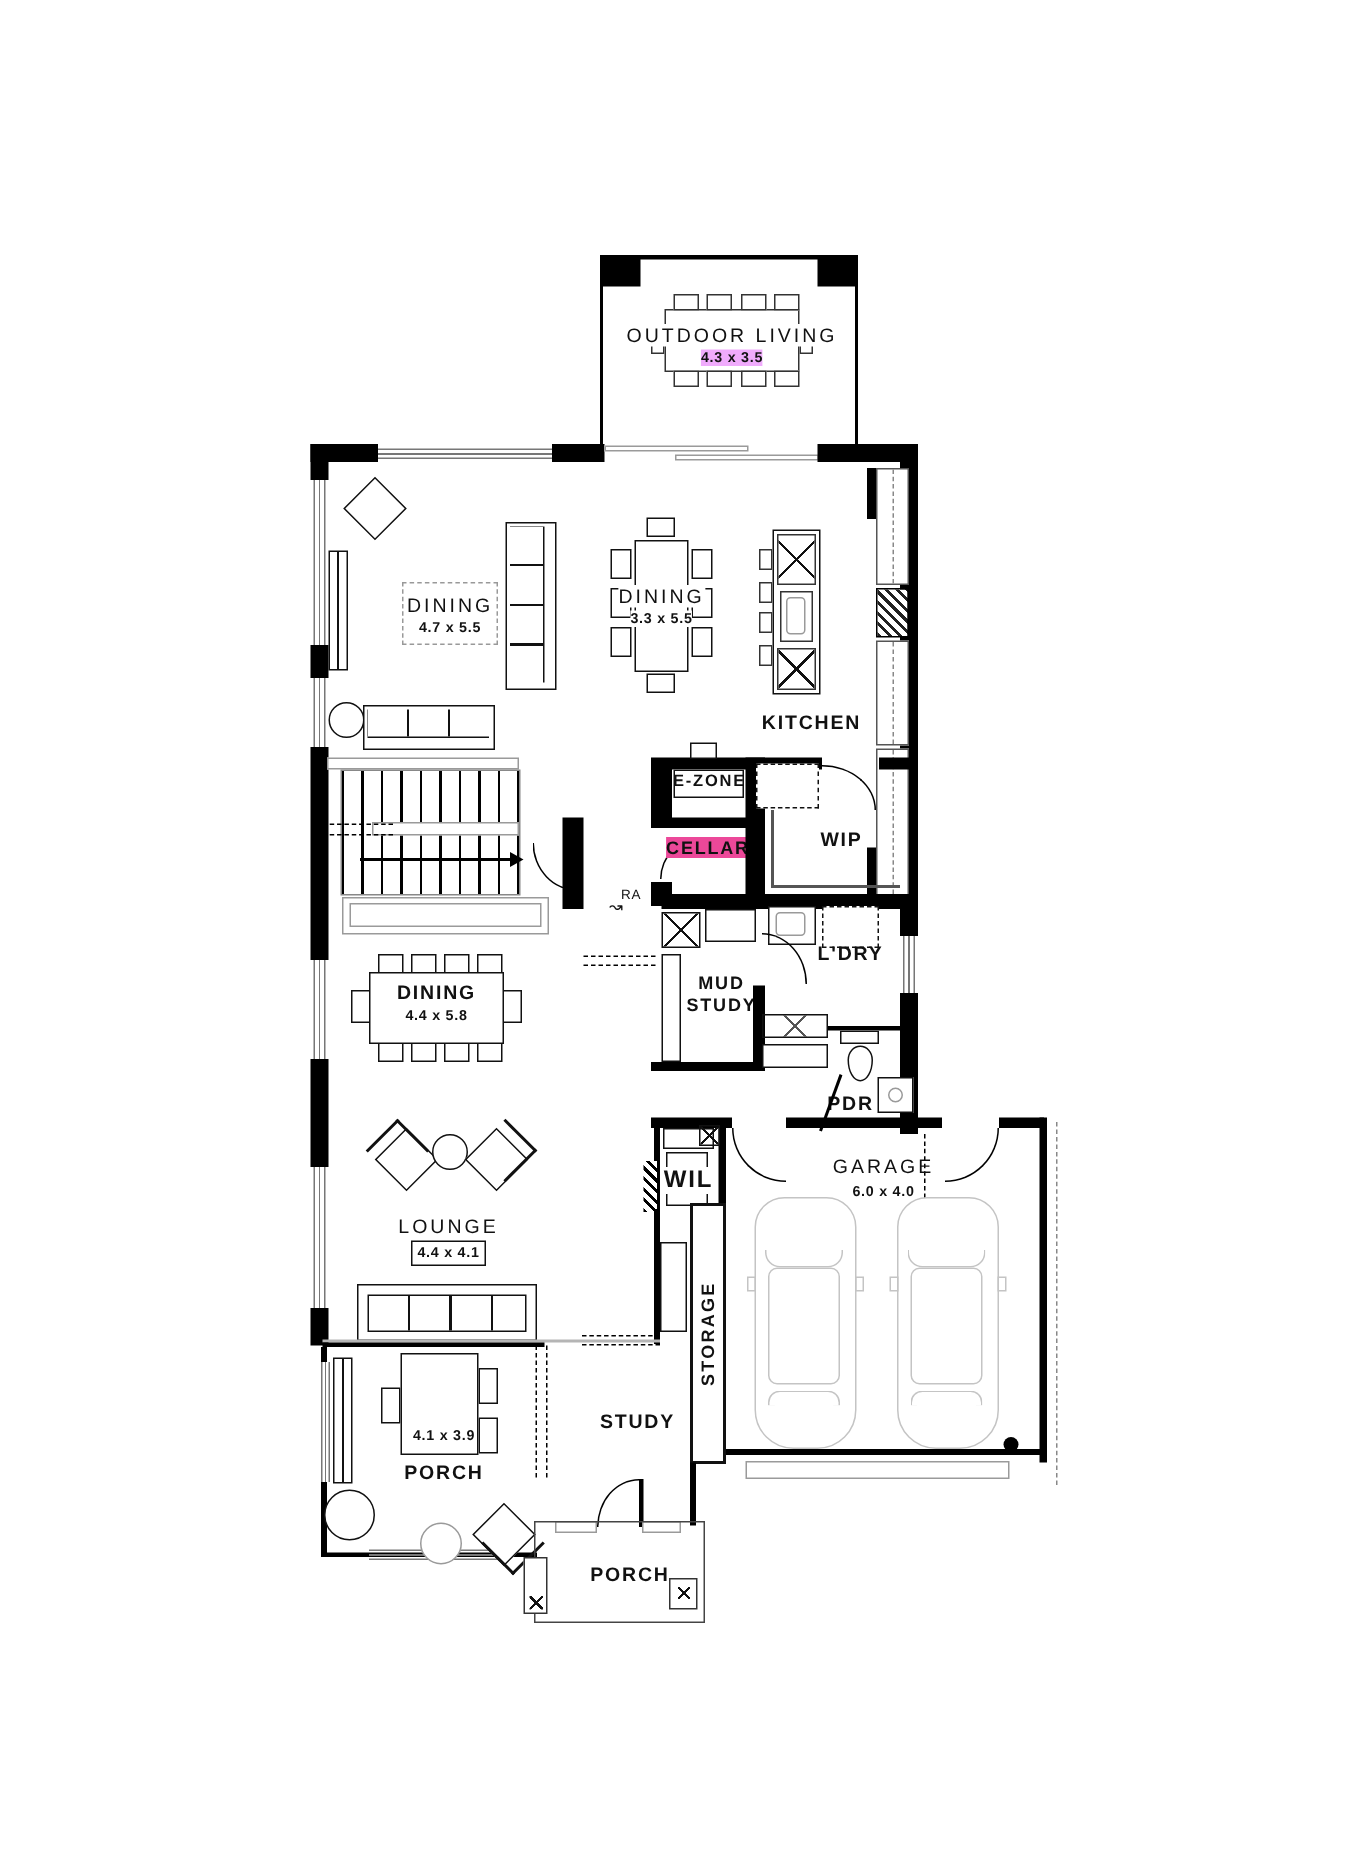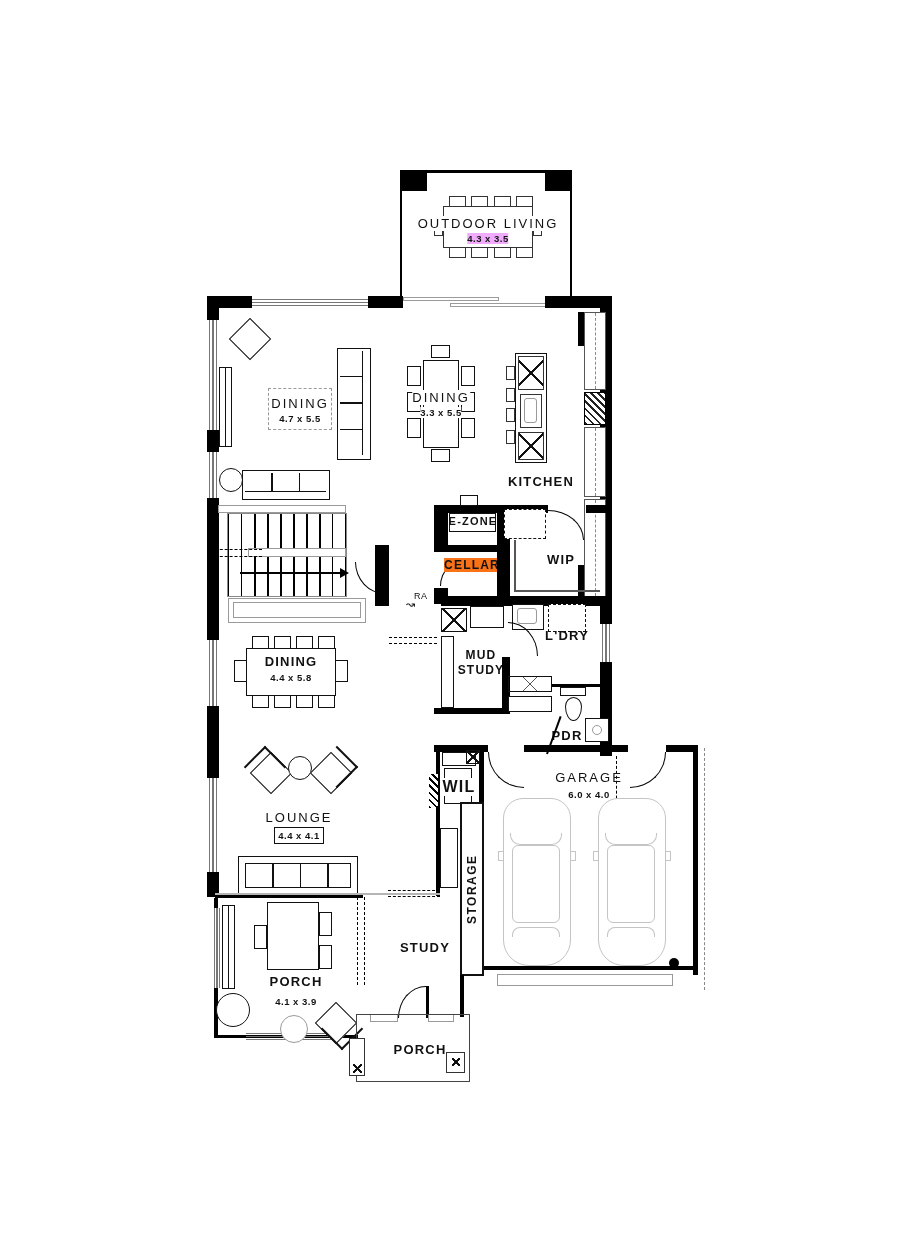--- a/index.html
+++ b/index.html
@@ -153,21 +153,21 @@
   <div class="abs wall" style="left:434px;top:505px;width:14px;height:42px;"></div>
   <div class="abs wall" style="left:434px;top:588px;width:14px;height:16px;"></div>
   <div class="abs wall" style="left:448px;top:505px;width:100px;height:8px;"></div>
   <div class="abs wall" style="left:586px;top:505px;width:26px;height:8px;"></div>
   <div class="abs arc arc-tr" style="left:548px;top:510px;width:36px;height:30px;"></div>
   <div class="abs furn" style="left:460px;top:495px;width:18px;height:11px;"></div>
   <div class="abs furn" style="left:449px;top:513px;width:47px;height:19px;"></div>
   <div class="abs lbl b" style="left:473px;top:515px;font-size:11px;">E-ZONE</div>
   <div class="abs wall" style="left:434px;top:545px;width:66px;height:7px;"></div>
   <div class="abs arc arc-tl" style="left:440px;top:558px;width:28px;height:28px;"></div>
-  <div class="abs lbl b" style="left:472px;top:558px;font-size:12px;background:#f97316;">CELLAR</div>
+  <div class="abs lbl b" style="left:472px;top:558px;font-size:12px;background:#ec4899;">CELLAR</div>
   <div class="abs wall" style="left:497px;top:505px;width:13px;height:99px;"></div>
   <div class="abs dashbox" style="left:504px;top:509px;width:42px;height:30px;"></div>
   <div class="abs" style="left:514px;top:540px;width:2px;height:52px;background:#555;"></div>
   <div class="abs" style="left:514px;top:590px;width:86px;height:2px;background:#555;"></div>
   <div class="abs lbl b" style="left:561px;top:552px;">WIP</div>
 
   <div class="abs wall" style="left:441px;top:596px;width:171px;height:10px;"></div>
   <div class="abs small" style="left:414px;top:591px;">RA</div>
   <div class="abs" style="left:406px;top:598px;font-size:11px;">↝</div>
 
@@ -278,21 +278,21 @@
   <div class="abs win-v" style="left:214px;top:908px;width:6px;height:80px;"></div>
   <div class="abs twall" style="left:214px;top:988px;width:4px;height:50px;"></div>
   <div class="abs twall" style="left:216px;top:1035px;width:142px;height:3px;"></div>
   <div class="abs win-h" style="left:246px;top:1033px;width:94px;height:7px;"></div>
   <div class="abs furn" style="left:222px;top:905px;width:13px;height:84px;background:linear-gradient(to right,transparent calc(50% - .7px),#111 calc(50% - .7px) calc(50% + .7px),transparent calc(50% + .7px));"></div>
   <div class="abs furn" style="left:267px;top:902px;width:52px;height:68px;"></div>
   <div class="abs furn" style="left:319px;top:912px;width:13px;height:24px;"></div>
   <div class="abs furn" style="left:319px;top:945px;width:13px;height:24px;"></div>
   <div class="abs furn" style="left:254px;top:925px;width:13px;height:24px;"></div>
   <div class="abs lbl b" style="left:296px;top:974px;background:#fff;">PORCH</div>
-  <div class="abs dims" style="left:296px;top:952px;background:#fff;margin-top:44px;">4.1 x 3.9</div>
+  <div class="abs dims" style="left:296px;top:952px;background:#fff;">4.1 x 3.9</div>
   <div class="abs furn circle" style="left:216px;top:993px;width:34px;height:34px;"></div>
   <div class="abs lfurn circle" style="left:280px;top:1015px;width:28px;height:28px;"></div>
   <div class="abs furn rot45" style="left:321px;top:1008px;width:30px;height:30px;"></div>
   <div class="abs rot45" style="left:327px;top:1014px;width:30px;height:30px;border-bottom:2px solid #111;border-right:2px solid #111;"></div>
   <div class="abs dash-v" style="left:357px;top:897px;height:88px;"></div>
   <div class="abs dash-v" style="left:364px;top:897px;height:88px;"></div>
 
   <div class="abs dash-h" style="left:388px;top:890px;width:52px;"></div>
   <div class="abs dash-h" style="left:388px;top:896px;width:52px;"></div>
   <div class="abs lbl b" style="left:425px;top:940px;">STUDY</div>

